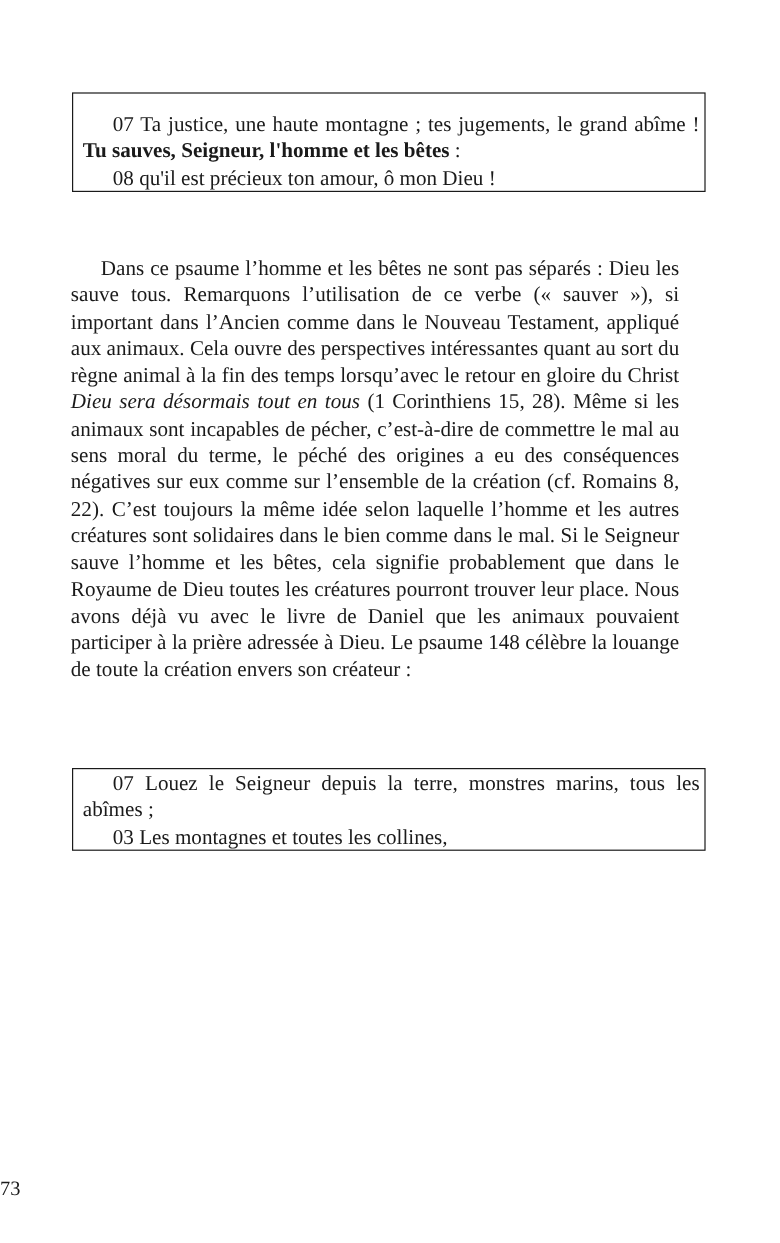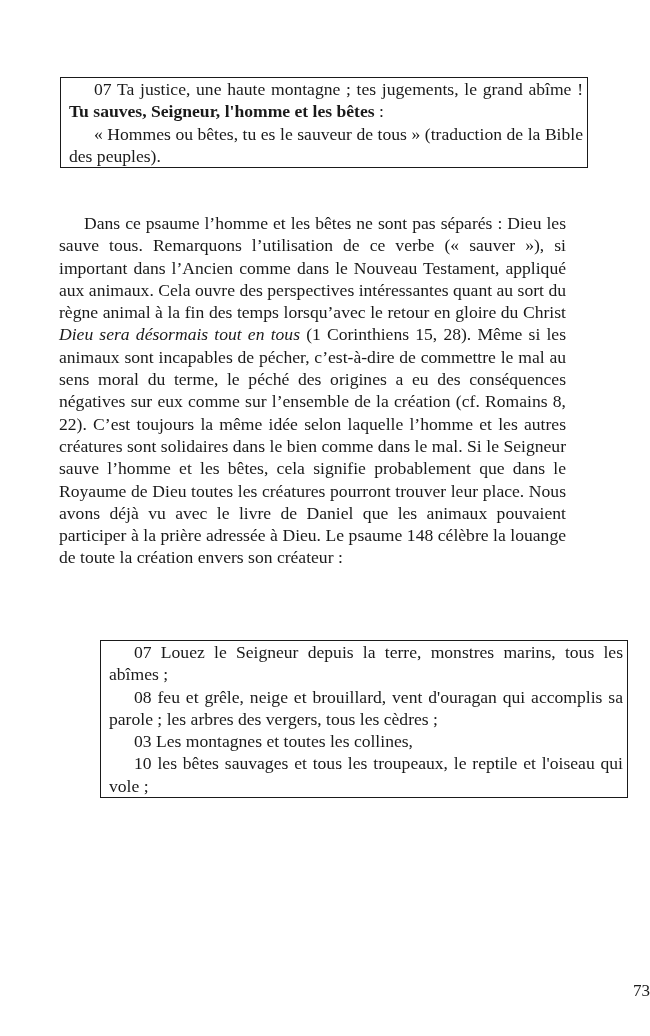--- a/index.html
+++ b/index.html
@@ -2,40 +2,38 @@
 <html><head>
 <meta charset="utf-8">
 <style>
   html, body { margin: 0; padding: 0; background: #ffffff; }
   body { width: 650px; height: 1036px; position: relative; overflow: hidden;
          font-family: "Liberation Serif", "DejaVu Serif", serif; color: #1a1a1a; }
   .box { position: absolute; left: 60px; width: 514px; border: 1.5px solid #1a1a1a;
          padding: 0 4px 0 8px; box-sizing: content-box; }
   .box p, .body p { margin: 0; font-size: 17.6px; line-height: 22.3px; text-align: justify; }
   .indent { text-indent: 25px; }
-  #box1 { top: 77px; padding-top: 0px; }
-  #box2 { top: 640px; margin-left: 40px; }
+  #box1 { top: 77px; padding-top: 14px; }
+  #box2 { top: 640px; }
   .body { position: absolute; left: 59px; width: 507px; top: 212px; }
-  .page-number { position: absolute; top: 981px; left: 0; width: 650px; text-align: right;
+  .page-number { position: absolute; top: 981px; left: 0; width: 650px; text-align: left;
                  font-size: 17px; }
   b { font-weight: bold; }
   i { font-style: italic; }
 </style>
 </head>
 <body>
 
 <div class="box" id="box1">
   <p class="indent"><span>07 Ta justice, une haute montagne ; tes jugements, le grand abîme ! </span><b>Tu sauves, Seigneur, l'homme et les bêtes</b><span> :</span></p>
-  <p class="indent">« Hommes ou bêtes, tu es le sauveur de tous » (traduction de la Bible des peuples).</p>
+  <p class="indent">08 qu'il est précieux ton amour, ô mon Dieu !</p>
 </div>
 
 <div class="body">
   <p class="indent"><span>Dans ce psaume l’homme et les bêtes ne sont pas séparés : Dieu les sauve tous. Remarquons l’utilisation de ce verbe (« sauver »), si important dans l’Ancien comme dans le Nouveau Testament, appliqué aux animaux. Cela ouvre des perspectives intéressantes quant au sort du règne animal à la fin des temps lorsqu’avec le retour en gloire du Christ </span><i>Dieu sera désormais tout en tous</i><span> (1 Corinthiens 15, 28). Même si les animaux sont incapables de pécher, c’est-à-dire de commettre le mal au sens moral du terme, le péché des origines a eu des conséquences négatives sur eux comme sur l’ensemble de la création (cf. Romains 8, 22). C’est toujours la même idée selon laquelle l’homme et les autres créatures sont solidaires dans le bien comme dans le mal. Si le Seigneur sauve l’homme et les bêtes, cela signifie probablement que dans le Royaume de Dieu toutes les créatures pourront trouver leur place. Nous avons déjà vu avec le livre de Daniel que les animaux pouvaient participer à la prière adressée à Dieu. Le psaume 148 célèbre la louange de toute la création envers son créateur :</span></p>
 </div>
 
 <div class="box" id="box2">
   <p class="indent">07 Louez le Seigneur depuis la terre, monstres marins, tous les abîmes ;</p>
-  <p class="indent">08 feu et grêle, neige et brouillard, vent d'ouragan qui accomplis sa parole ; les arbres des vergers, tous les cèdres ;</p>
   <p class="indent">03 Les montagnes et toutes les collines,</p>
-  <p class="indent">10 les bêtes sauvages et tous les troupeaux, le reptile et l'oiseau qui vole ;</p>
 </div>
 
 <div class="page-number">73</div>
 
 </body></html>

